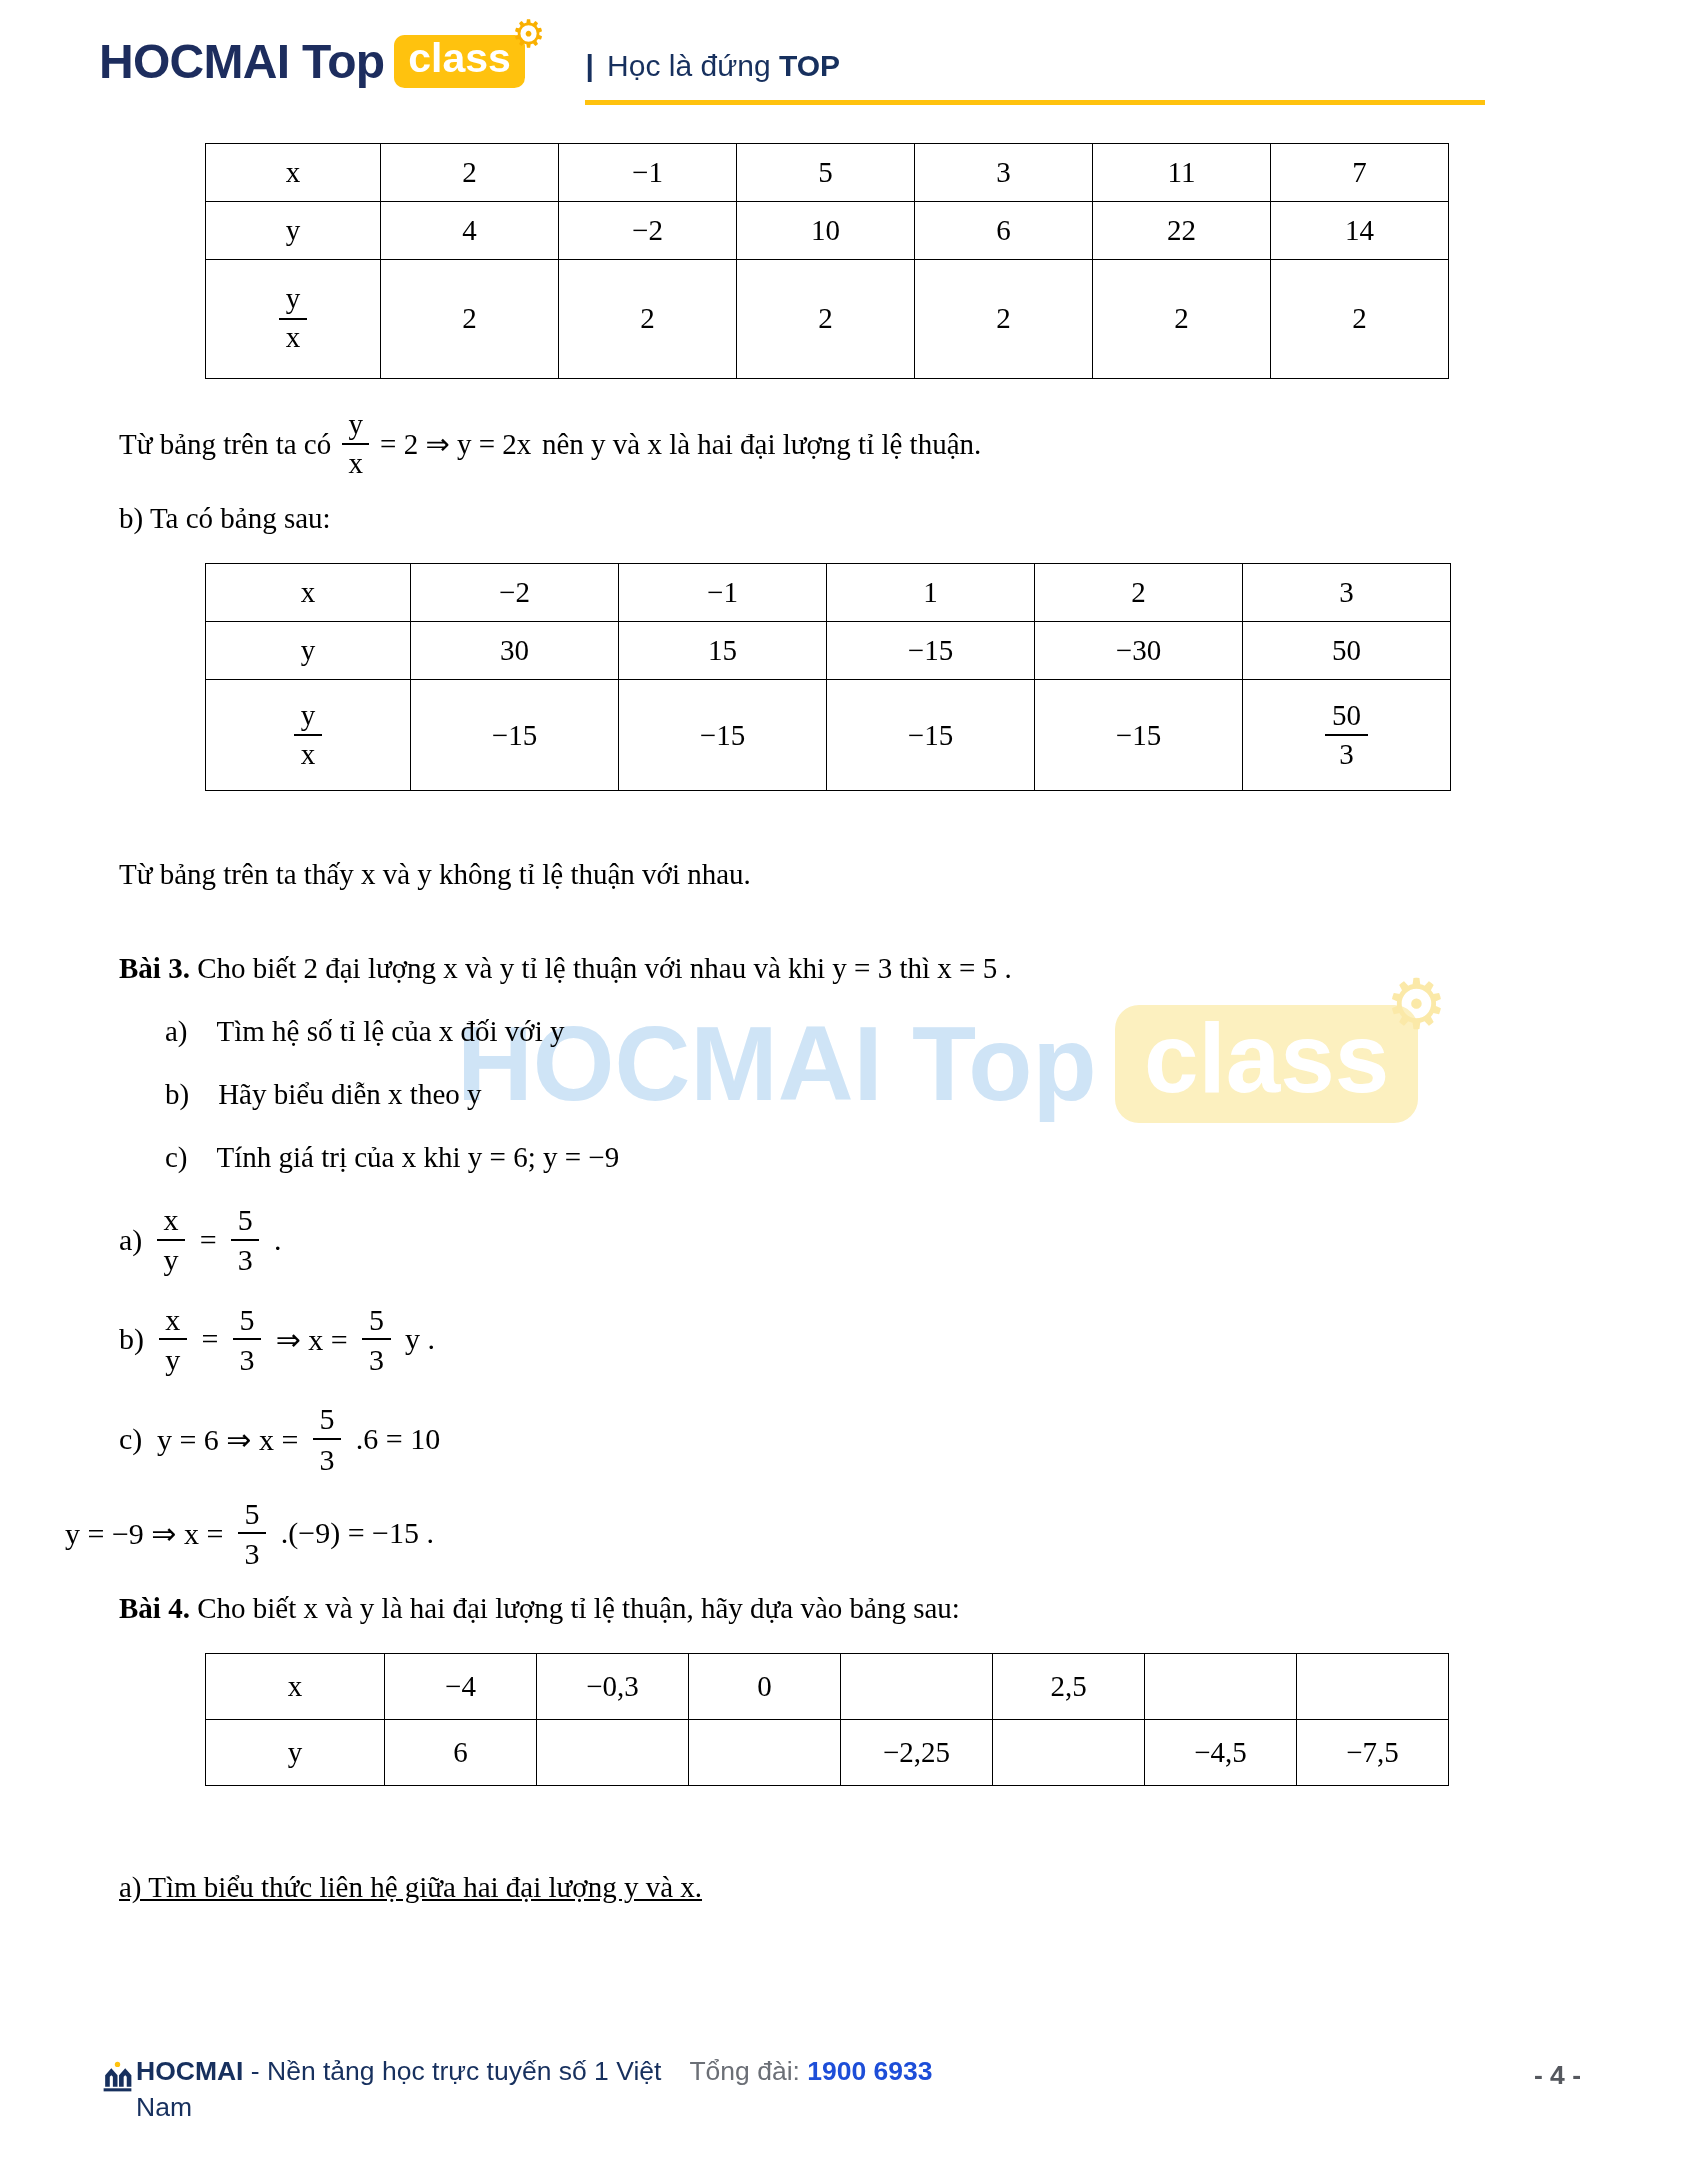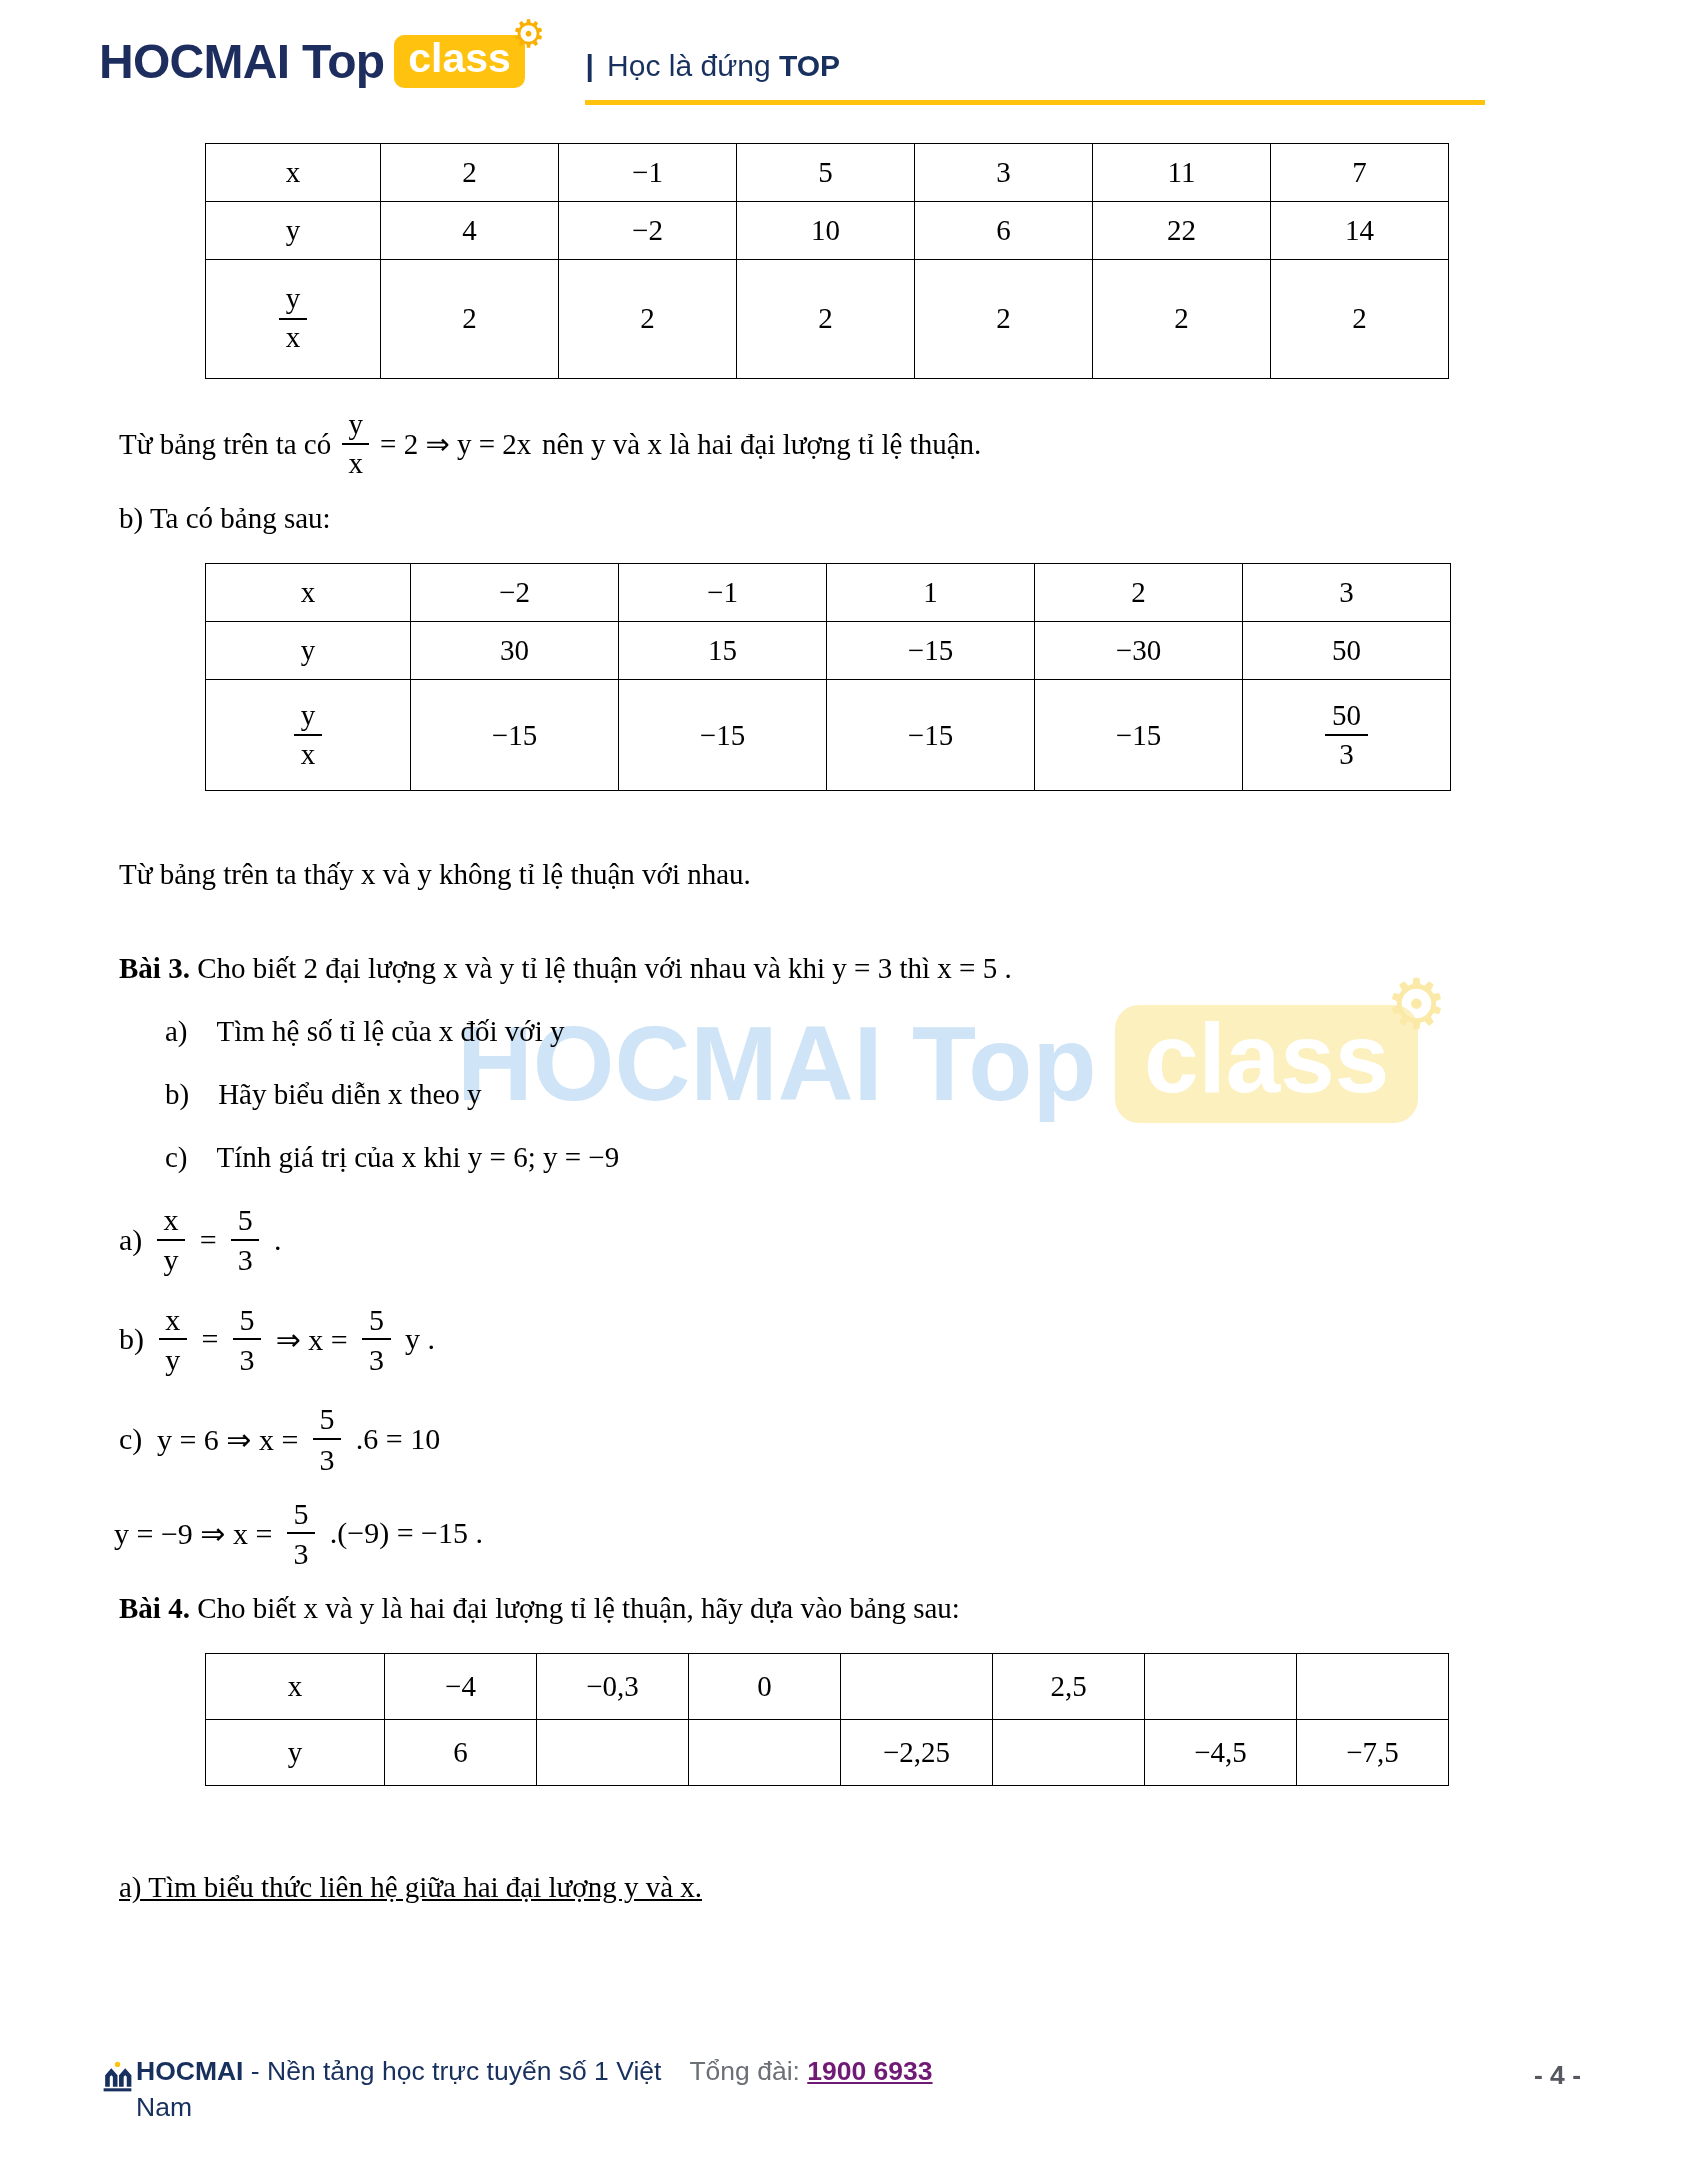--- a/index.html
+++ b/index.html
@@ -49,40 +49,40 @@
   .p-b { margin-top:22.5px; }
   .p-conclusion2 { margin-top:67px; }
   .p-bai3 { margin-top:61px; }
   .bold { font-weight:700; }
   .list-item { display:flex; gap:29px; margin-left:165px; margin-top:30px; }
   .p-huongdan { margin-top:38px; font-weight:700; font-size:30px; }
   .math-row { display:flex; align-items:center; gap:14.6px; margin-left:119px; font-size:30px; }
   .m-a { margin-top:29px; }
   .m-b { margin-top:26.5px; }
   .m-c { margin-top:26.5px; }
-  .m-d { margin-top:21px; margin-left:114px; }
+  .m-d { margin-top:21px; margin-left:65px; }
   .p-bai4 { margin-top:22.5px; }
   .p-last { margin-top:85px;text-decoration:underline; }
 
   
   .watermark { position:absolute; left:457px; top:1004px; z-index:0; display:flex; align-items:center;
     font-family:"Liberation Sans", sans-serif; font-weight:800; font-size:105px; color:#cfe4f6; white-space:pre; }
   .wm-badge { position:relative; background:#fcf0bf; color:#ffffff; border-radius:24px; padding:0 29px 9.3px; margin-left:18.5px; font-size:98px; line-height:1.1; }
   .wm-gear { position:absolute; right:-29px; top:-38px; color:#fbe9a8; font-size:69px; font-family:"DejaVu Sans", sans-serif; }
 
   
   .footer { position:absolute; left:99px; right:106px; top:2056px; z-index:1;
     display:flex; justify-content:space-between; align-items:flex-start;
     font-family:"Liberation Sans", sans-serif; font-size:26.5px; color:#17305e; }
   .footer-left { display:flex; align-items:flex-start; gap:0; }
   .f-icon { flex:0 0 auto; margin-top:2.6px; }
   .f-line1 { display:flex; align-items:baseline; white-space:pre; }
   .f-brand { font-weight:800; }
   .f-hotline { margin-left:28px; color:#6b6f76; }
-  .f-hl-num { font-weight:700; color:#701a75;text-decoration:underline; }
+  .f-hl-num { font-weight:700; color:#1d4ed8; }
   .f-line2 { margin-top:5.3px; }
   .f-page { color:#55585e; font-weight:700; margin-top:4px; }
 </style>
 </head>
 <body>
 
 <div class="page">
 
   <div class="watermark">
     <span>HOCMAI Top</span>

